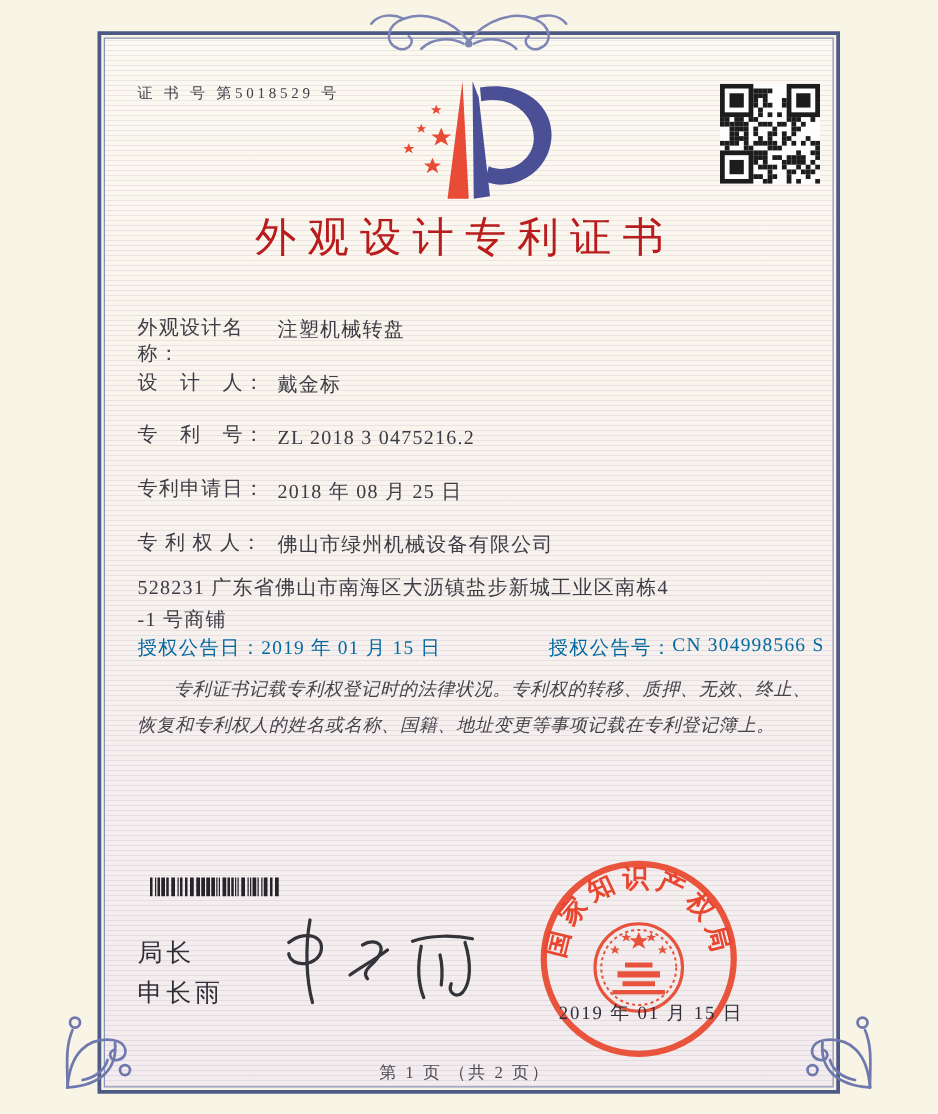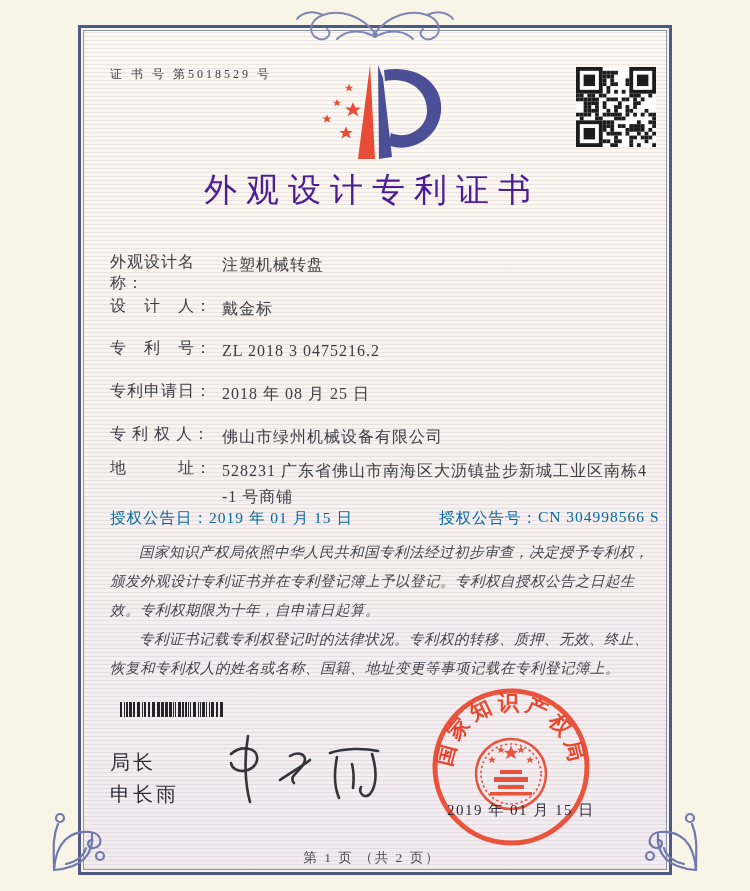--- a/index.html
+++ b/index.html
@@ -18,21 +18,21 @@
   .frame-inner{
     position:absolute;inset:2px;
     border:1px solid #8a93b8;
     background:
       repeating-linear-gradient(0deg, rgba(178,158,182,0.22) 0 1px, rgba(0,0,0,0) 1px 4px),
       linear-gradient(180deg,#fcf9f1 0%,#f9f5ed 35%,#f5efef 70%,#f2ecee 100%);
   }
   
   .certno{left:110px;top:66px;font-size:12px;letter-spacing:3px;color:#3d3d46;}
   .title{left:78px;top:168px;width:588px;text-align:center;
-    font-size:33px;letter-spacing:9px;color:#4c1d95;font-weight:500;}
+    font-size:33px;letter-spacing:9px;color:#b91c1c;font-weight:500;}
   .field{left:110px;display:flex;font-size:16px;color:#3c3c45;letter-spacing:1px;}
   .field .lbl{flex:none;width:112px;}
   .field .val{width:450px;line-height:26px;}
   .grant-row{left:110px;top:508px;display:flex;font-size:15.5px;color:#0369a1;letter-spacing:1px;}
   .grant-row .pair2{margin-left:86px;}
   .paras{left:110px;top:538px;width:542px;font-size:14.5px;line-height:29px;
     color:#44444c;font-style:italic;letter-spacing:0.5px;}
   .paras p{margin:0;text-indent:2em;}
   .director{left:110px;font-size:20px;letter-spacing:3px;color:#2f2f37;}
   .seal-date{left:447px;top:801px;font-size:15px;letter-spacing:1.5px;color:#2e2e38;z-index:6;}
@@ -273,33 +273,31 @@
 </div>
 <div class="abs field" style="top:381px">
   <span class="lbl">专利申请日：</span>
   <span class="val">2018 年 08 月 25 日</span>
 </div>
 <div class="abs field" style="top:424px">
   <span class="lbl">专 利 权 人：</span>
   <span class="val">佛山市绿州机械设备有限公司</span>
 </div>
 <div class="abs field" style="top:458px">
-  <span class="lbl">地　　　址：</span>
   <span class="val" style="width:432px">528231 广东省佛山市南海区大沥镇盐步新城工业区南栋4 -1 号商铺</span>
 </div>
 
 <div class="abs grant-row">
   <span>授权公告日：</span>
   <span>2019 年 01 月 15 日</span>
   <span class="pair2">授权公告号：</span>
   <span>CN 304998566 S</span>
 </div>
 
 <div class="abs paras">
-  <p>国家知识产权局依照中华人民共和国专利法经过初步审查，决定授予专利权，颁发外观设计专利证书并在专利登记簿上予以登记。专利权自授权公告之日起生效。专利权期限为十年，自申请日起算。</p>
   <p>专利证书记载专利权登记时的法律状况。专利权的转移、质押、无效、终止、恢复和专利权人的姓名或名称、国籍、地址变更等事项记载在专利登记簿上。</p>
 </div>
 
 <div class="abs barcode" id="barcode">
     <div style="width: 2px; background: rgb(36, 36, 42); margin-right: 2px;"></div>
     <div style="width: 1px; background: rgb(36, 36, 42); margin-right: 1px;"></div>
     <div style="width: 2px; background: rgb(36, 36, 42); margin-right: 1px;"></div>
     <div style="width: 3px; background: rgb(36, 36, 42); margin-right: 1px;"></div>
     <div style="width: 2px; background: rgb(36, 36, 42); margin-right: 2px;"></div>
     <div style="width: 3px; background: rgb(36, 36, 42); margin-right: 2px;"></div>

